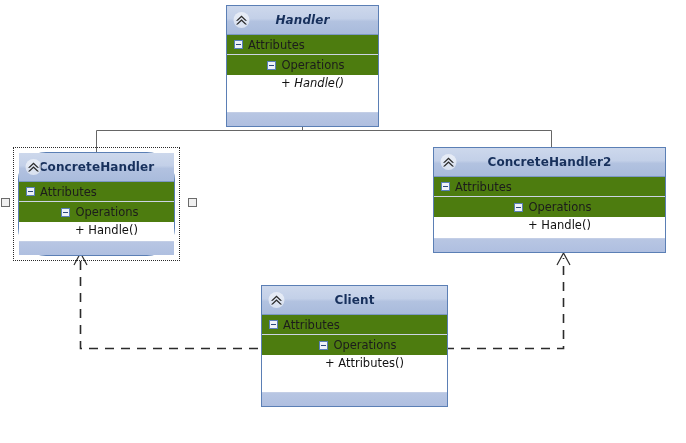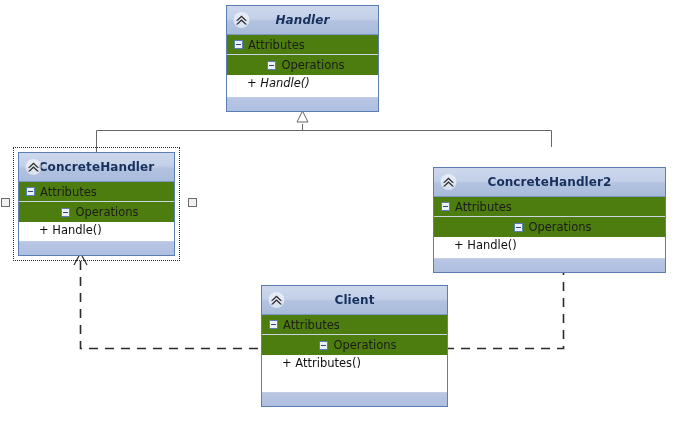--- a/index.html
+++ b/index.html
@@ -92,20 +92,21 @@
   .compartment-label {
     font-size: 11.5px;
     color: #1c1c1c;
     white-space: nowrap;
   }
 
   .uml-members {
     background: #ffffff;
     flex: 1 1 auto;
     padding: 1px 0 0 0;
+    text-align: center;
   }
   .member-row {
     font-size: 11.5px;
     color: #111111;
     padding-left: 20px;
     height: 15px;
     line-height: 15px;
     white-space: nowrap;
   }
   .member-row.abstract {
@@ -168,21 +169,21 @@
       <path d="M 258 348.5 L 80.5 348.5 L 80.5 258" fill="none" stroke="#2b2b2b" stroke-width="1.6" stroke-dasharray="9 7"></path>
       <path d="M 74 265 L 80.5 253 L 87 265" fill="none" stroke="#2b2b2b" stroke-width="1.2"></path>
     </g>
 
     <g>
       <path d="M 413 348.5 L 563.5 348.5 L 563.5 258" fill="none" stroke="#2b2b2b" stroke-width="1.6" stroke-dasharray="9 7"></path>
       <path d="M 557 265 L 563.5 253 L 570 265" fill="none" stroke="#2b2b2b" stroke-width="1.2"></path>
     </g>
   </svg>
 
-  <div class="uml-class" style="left:226px; top:5px; width:153px; height:107px;">
+  <div class="uml-class" style="left:226px; top:5px; width:153px; height:122px;">
     <div class="uml-header">
       <span class="chevron-icon">
         <svg width="17" height="17" viewBox="0 0 17 17">
           <circle cx="8.5" cy="8.5" r="8" fill="#ffffff" opacity="0.55"></circle>
           <path d="M3 9.2 L8.5 4 L14 9.2 L12.2 9.2 L8.5 5.7 L4.8 9.2 Z" fill="#2a2a2a"></path>
           <path d="M3 13 L8.5 7.8 L14 13 L12.2 13 L8.5 9.5 L4.8 13 Z" fill="#2a2a2a"></path>
         </svg>
       </span>
       <span class="uml-title abstract">Handler</span>
     </div>
@@ -193,21 +194,21 @@
     <div class="uml-compartment no-rule">
       <span class="expander-icon"></span>
       <span class="compartment-label">Operations</span>
     </div>
     <div class="uml-members">
       <div class="member-row abstract">+ Handle()</div>
     </div>
     <div class="uml-footer"></div>
   </div>
 
-  <div class="uml-class" style="left:18px; top:152px; width:157px; height:104px;">
+  <div class="uml-class" style="left:18px; top:152px; width:157px; height:104px;border-radius:28px;">
     <div class="uml-header">
       <span class="chevron-icon">
         <svg width="17" height="17" viewBox="0 0 17 17">
           <circle cx="8.5" cy="8.5" r="8" fill="#ffffff" opacity="0.55"></circle>
           <path d="M3 9.2 L8.5 4 L14 9.2 L12.2 9.2 L8.5 5.7 L4.8 9.2 Z" fill="#2a2a2a"></path>
           <path d="M3 13 L8.5 7.8 L14 13 L12.2 13 L8.5 9.5 L4.8 13 Z" fill="#2a2a2a"></path>
         </svg>
       </span>
       <span class="uml-title">ConcreteHandler</span>
     </div>
@@ -222,21 +223,21 @@
     <div class="uml-members">
       <div class="member-row">+ Handle()</div>
     </div>
     <div class="uml-footer"></div>
   </div>
 
   <div class="selection-frame" style="left:13px; top:147px; width:167px; height:114px;"></div>
   <div class="sel-handle" style="left:1px; top:198px;"></div>
   <div class="sel-handle" style="left:188px; top:198px;"></div>
 
-  <div class="uml-class" style="left:433px; top:147px; width:233px; height:106px;margin-top:20px;">
+  <div class="uml-class" style="left:433px; top:147px; width:233px; height:106px;">
     <div class="uml-header">
       <span class="chevron-icon">
         <svg width="17" height="17" viewBox="0 0 17 17">
           <circle cx="8.5" cy="8.5" r="8" fill="#ffffff" opacity="0.55"></circle>
           <path d="M3 9.2 L8.5 4 L14 9.2 L12.2 9.2 L8.5 5.7 L4.8 9.2 Z" fill="#2a2a2a"></path>
           <path d="M3 13 L8.5 7.8 L14 13 L12.2 13 L8.5 9.5 L4.8 13 Z" fill="#2a2a2a"></path>
         </svg>
       </span>
       <span class="uml-title">ConcreteHandler2</span>
     </div>

